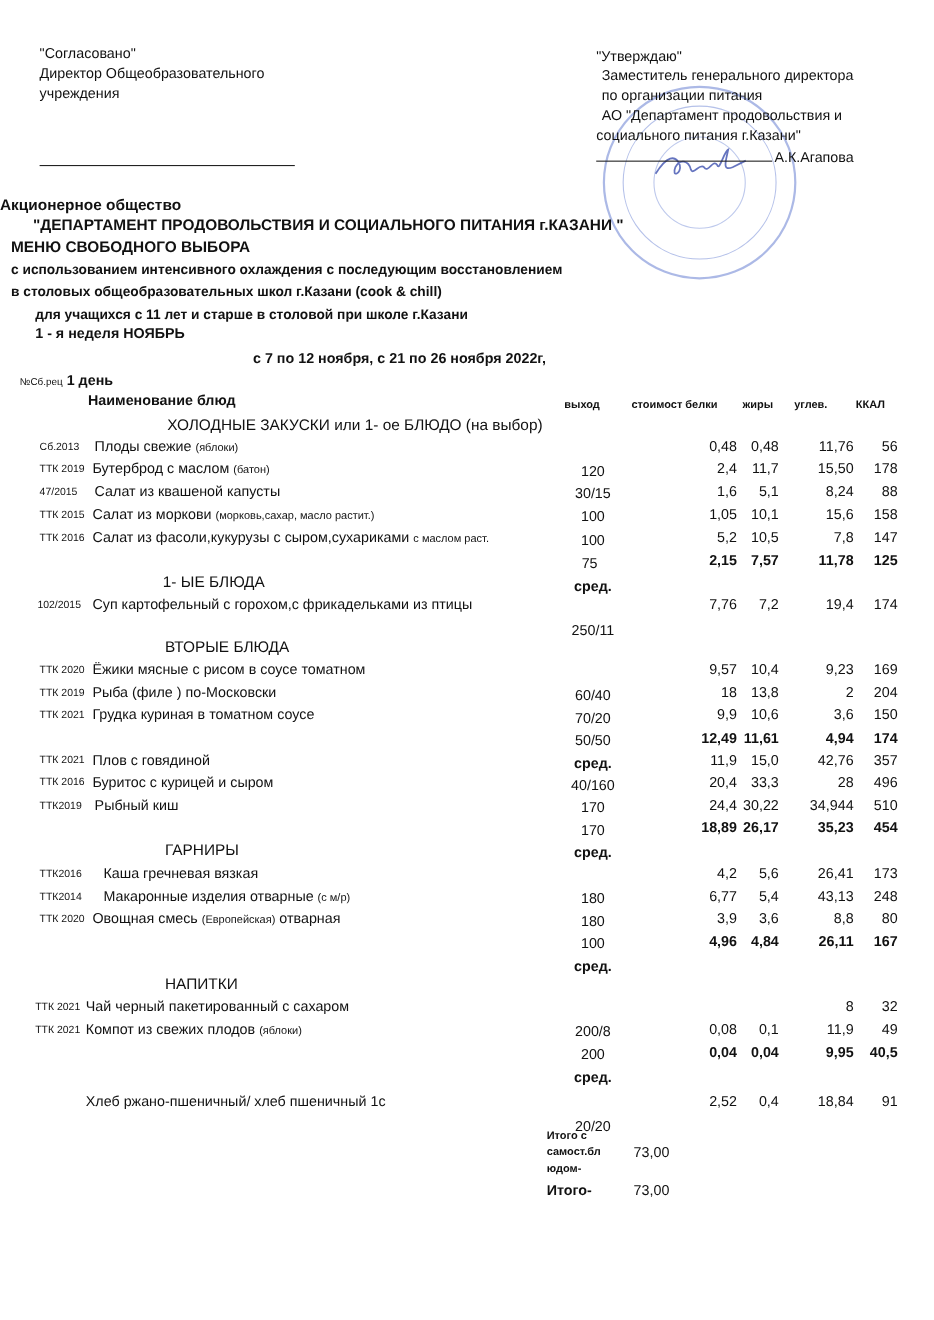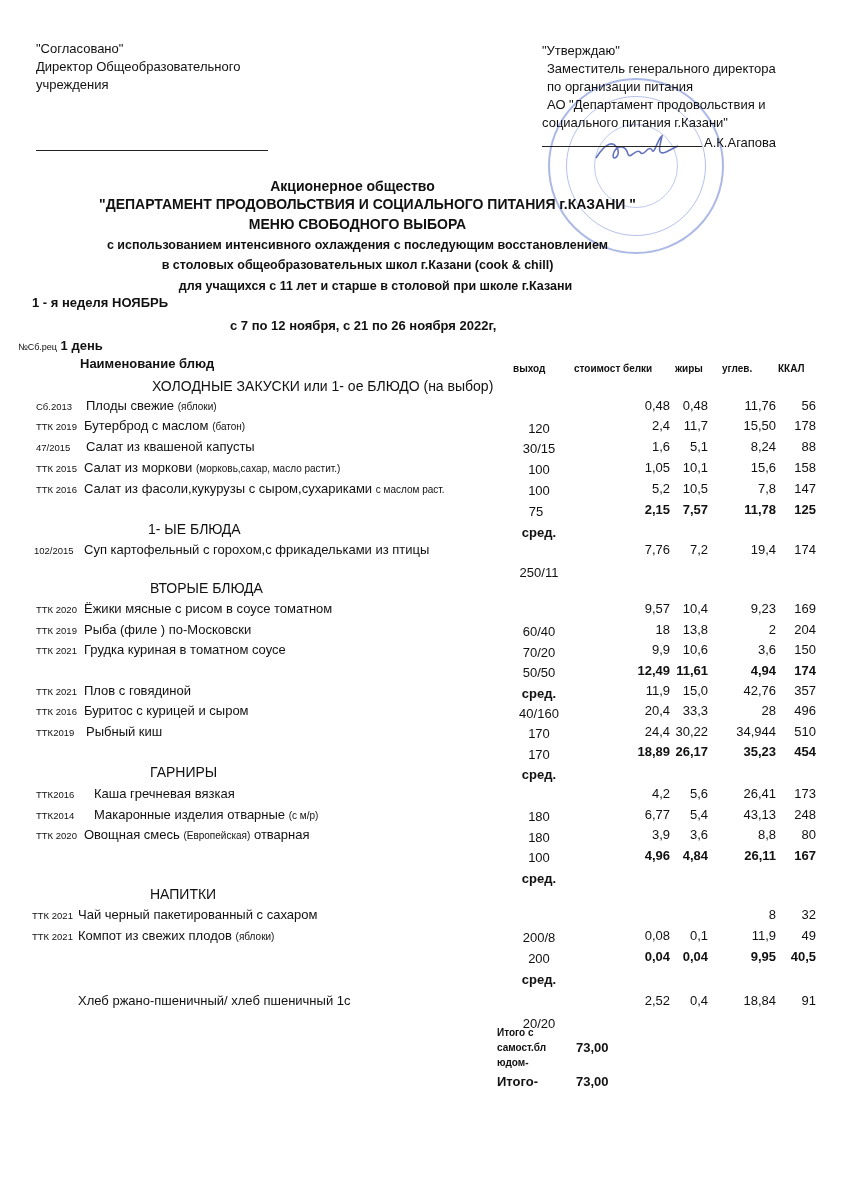--- a/index.html
+++ b/index.html
@@ -8,47 +8,47 @@
   .approve-left { left: 36px; top: 40px; font-size: 13px; line-height: 18px; }
   .approve-left .sigline { width: 232px; border-bottom: 1px solid #222; margin-top: 56px; }
   .approve-right { left: 542px; top: 42px; font-size: 13px; line-height: 18px; }
   .approve-right .indent { padding-left: 5px; }
   .approve-right .signrow { position: relative; margin-top: 2px; }
   .approve-right .signrow .line { display: inline-block; width: 160px; border-bottom: 1px solid #222; vertical-align: baseline; margin-right: 2px; }
   .stamp { position: absolute; left: 548px; top: 78px; width: 176px; height: 176px; border-radius: 50%; border: 2px solid rgba(70,100,200,0.45); box-sizing: border-box; }
   .stamp::before { content: ""; position: absolute; left: 16px; top: 16px; right: 16px; bottom: 16px; border-radius: 50%; border: 1.5px solid rgba(70,100,200,0.4); }
   .stamp::after { content: ""; position: absolute; left: 44px; top: 44px; right: 44px; bottom: 44px; border-radius: 50%; border: 1px solid rgba(70,100,200,0.35); }
   .signature { position: absolute; left: 592px; top: 132px; width: 90px; height: 36px; }
-  .center { left: 0; width: 705px; text-align: center; }
+  .center { left: 0; width: 705px; text-align: left; }
   .title1 { top: 178px; font-size: 14px; font-weight: bold; }
   .title2 { top: 196px; font-size: 14px; font-weight: bold; padding-left: 30px; box-sizing: border-box; }
   .title3 { top: 216px; font-size: 14px; font-weight: bold; padding-left: 10px; box-sizing: border-box; }
   .sub1 { top: 238px; font-size: 12.5px; font-weight: bold; padding-left: 10px; box-sizing: border-box; }
   .sub2 { top: 258px; font-size: 12.5px; font-weight: bold; padding-left: 10px; box-sizing: border-box; }
-  .sub3 { top: 279px; font-size: 12.5px; font-weight: bold; padding-left: 46px; box-sizing: border-box; }
+  .sub3 { top: 279px; font-size: 12.5px; font-weight: bold; padding-left: 32px; box-sizing: border-box; }
   .week { left: 32px; top: 295px; font-size: 13px; font-weight: bold; }
   .dates { left: 230px; top: 318px; font-size: 13px; font-weight: bold; }
   .day { left: 18px; top: 338px; font-size: 13px; font-weight: bold; }
   .day .small { font-size: 9px; font-weight: normal; margin-top: 12px; }
   .hdr-name { left: 80px; top: 356px; font-size: 13px; font-weight: bold; }
   .hdr { top: 363px; font-size: 10px; font-weight: bold; }
   .section { font-size: 14px; font-weight: normal; }
   .row { position: absolute; left: 4px; width: 718px; height: 20px; font-size: 13px; }
   .row > span { position: absolute; white-space: nowrap; }
   .code { left: 32px; font-size: 9.5px; top: 3px; }
   .name { top: 0; }
   .name .note { font-size: 10px; }
   .out { width: 70px; text-align: center; left: 500px; margin-top: 23px; }
   .b { width: 46px; text-align: right; left: 620px; }
   .f { width: 40px; text-align: right; left: 664px; }
   .c { width: 60px; text-align: right; left: 712px; }
   .k { width: 40px; text-align: right; left: 772px; }
   .avg { font-weight: bold; }
   .totals { left: 497px; top: 1025px; font-size: 10px; font-weight: bold; line-height: 15px; }
-  .totals-val { left: 576px; font-size: 13px; font-weight: bold; }
+  .totals-val { left: 576px; font-size: 13px; font-weight: normal; }
   .total2 { left: 497px; top: 1074px; font-size: 13px; font-weight: bold; }
 </style>
 </head>
 <body>
 
 <div class="abs approve-left">
   <div>"Согласовано"</div>
   <div>Директор Общеобразовательного</div>
   <div>учреждения</div>
   <div class="sigline"></div>

